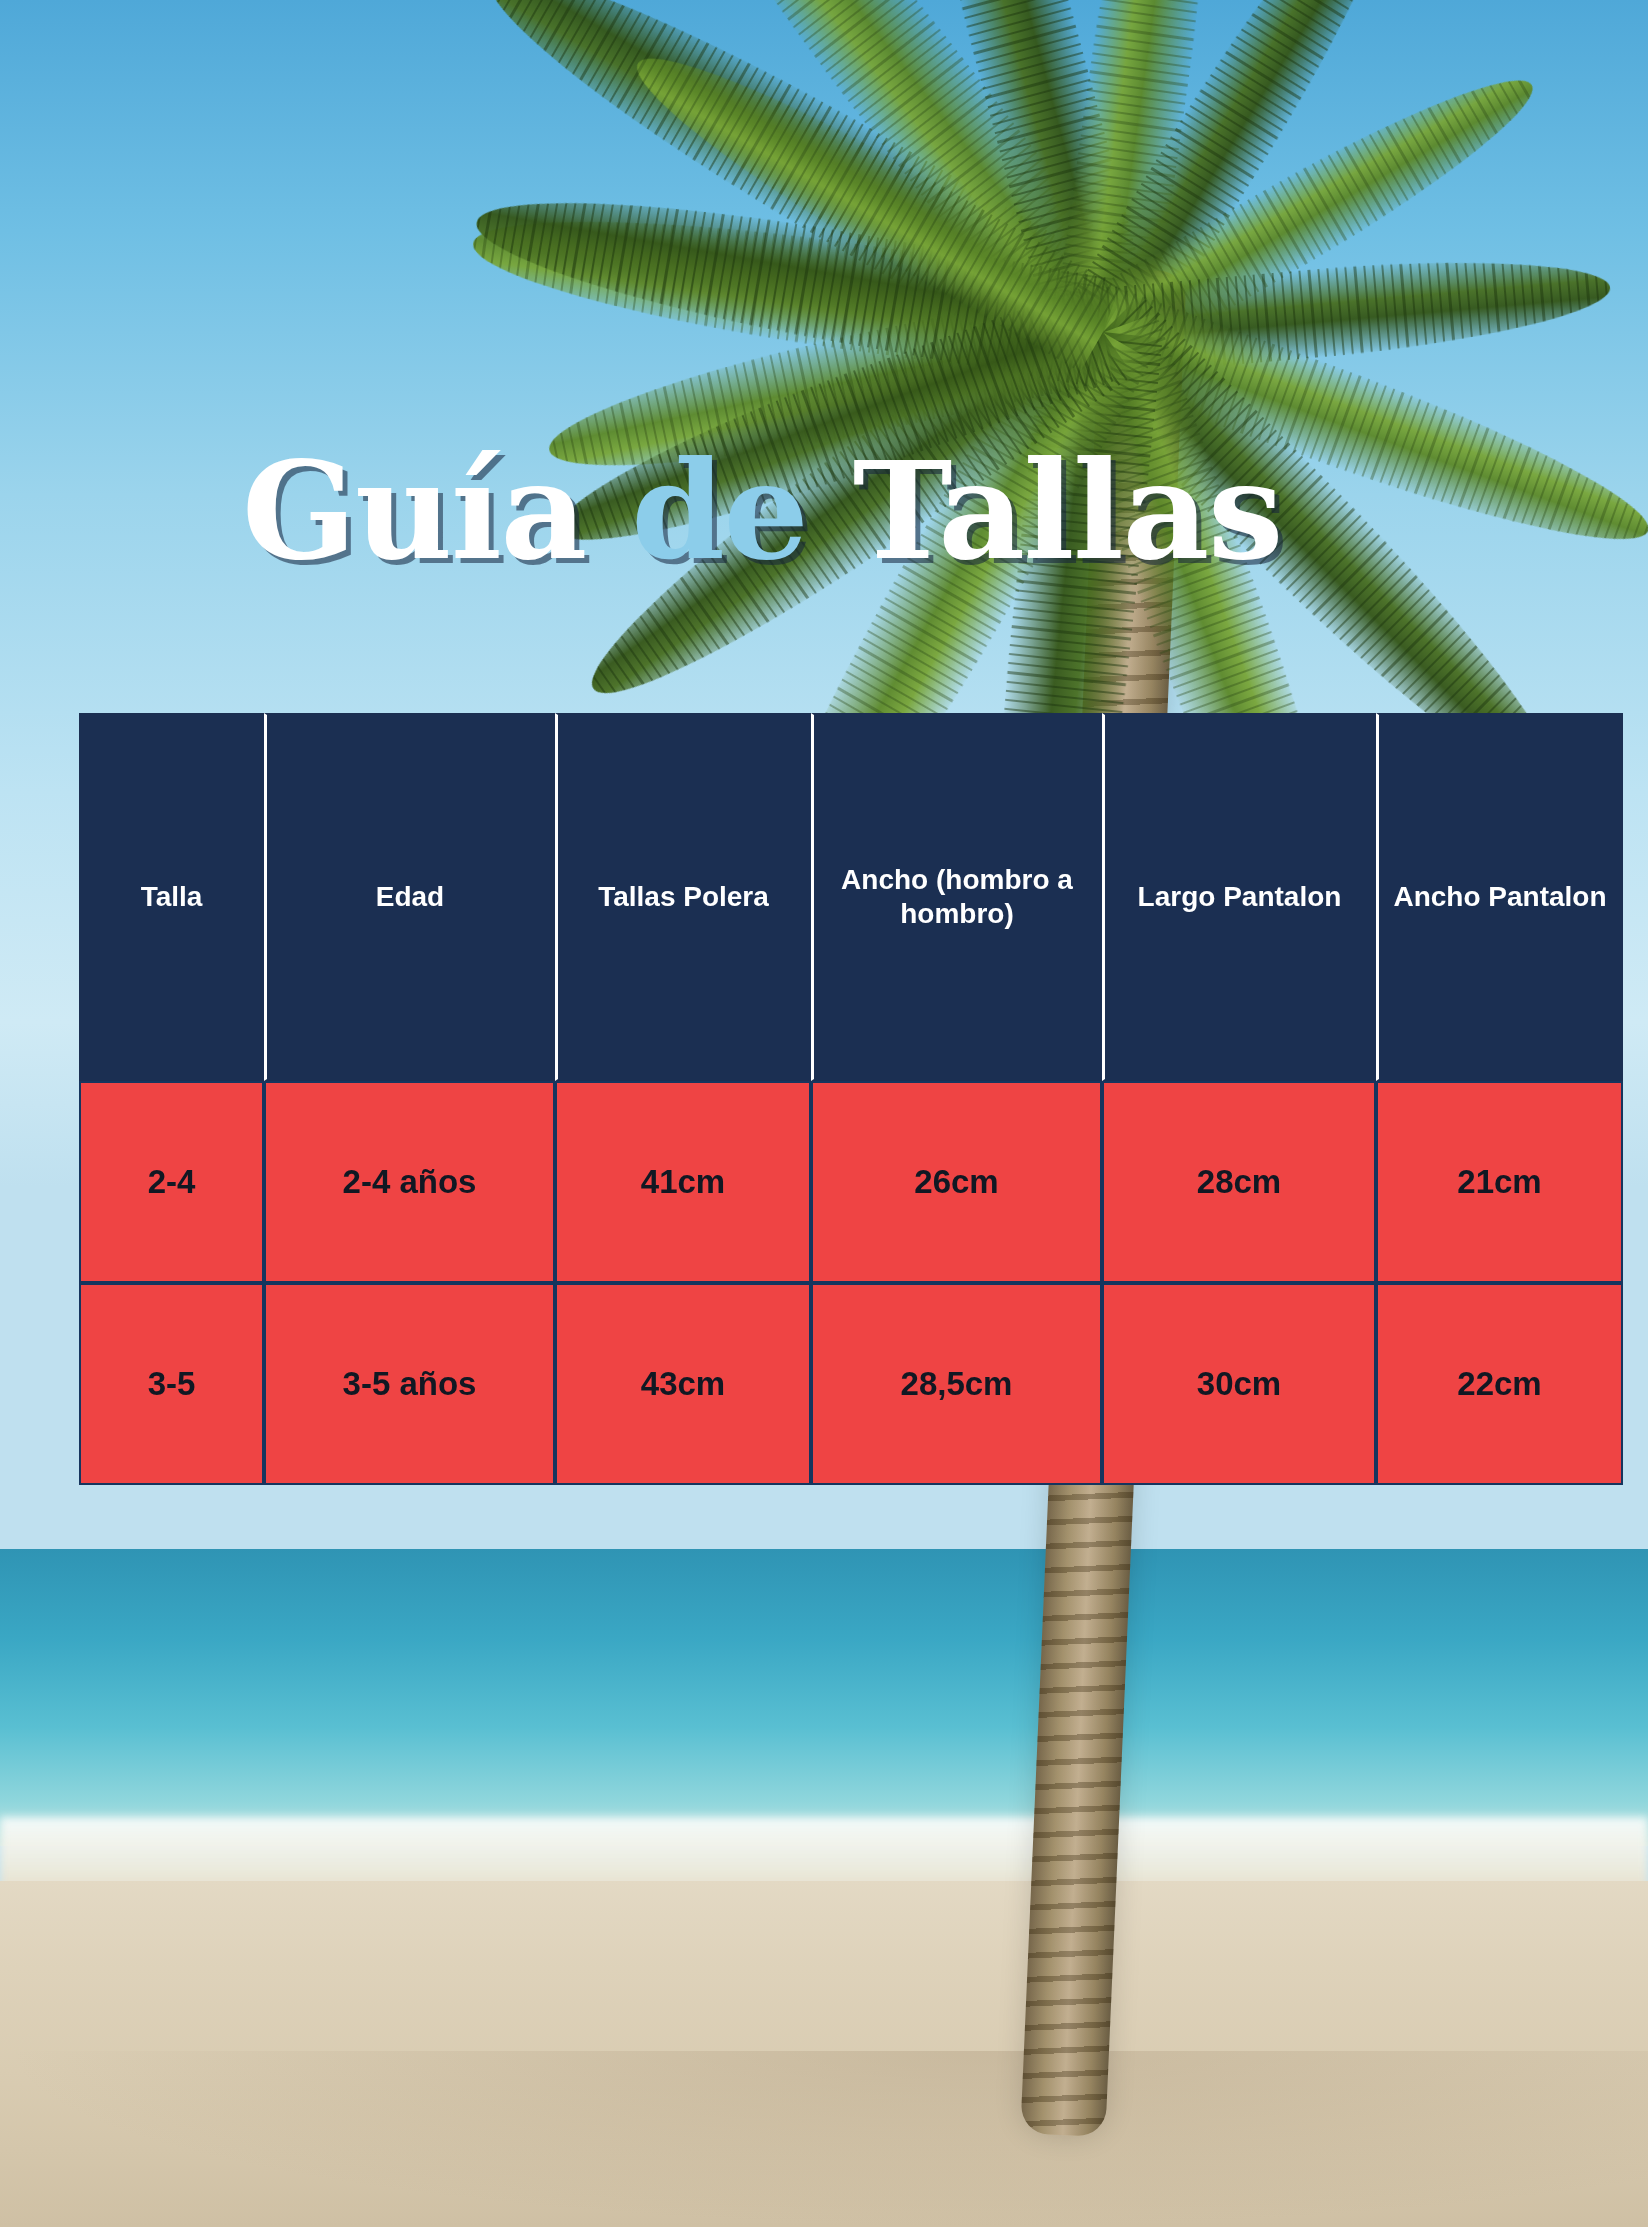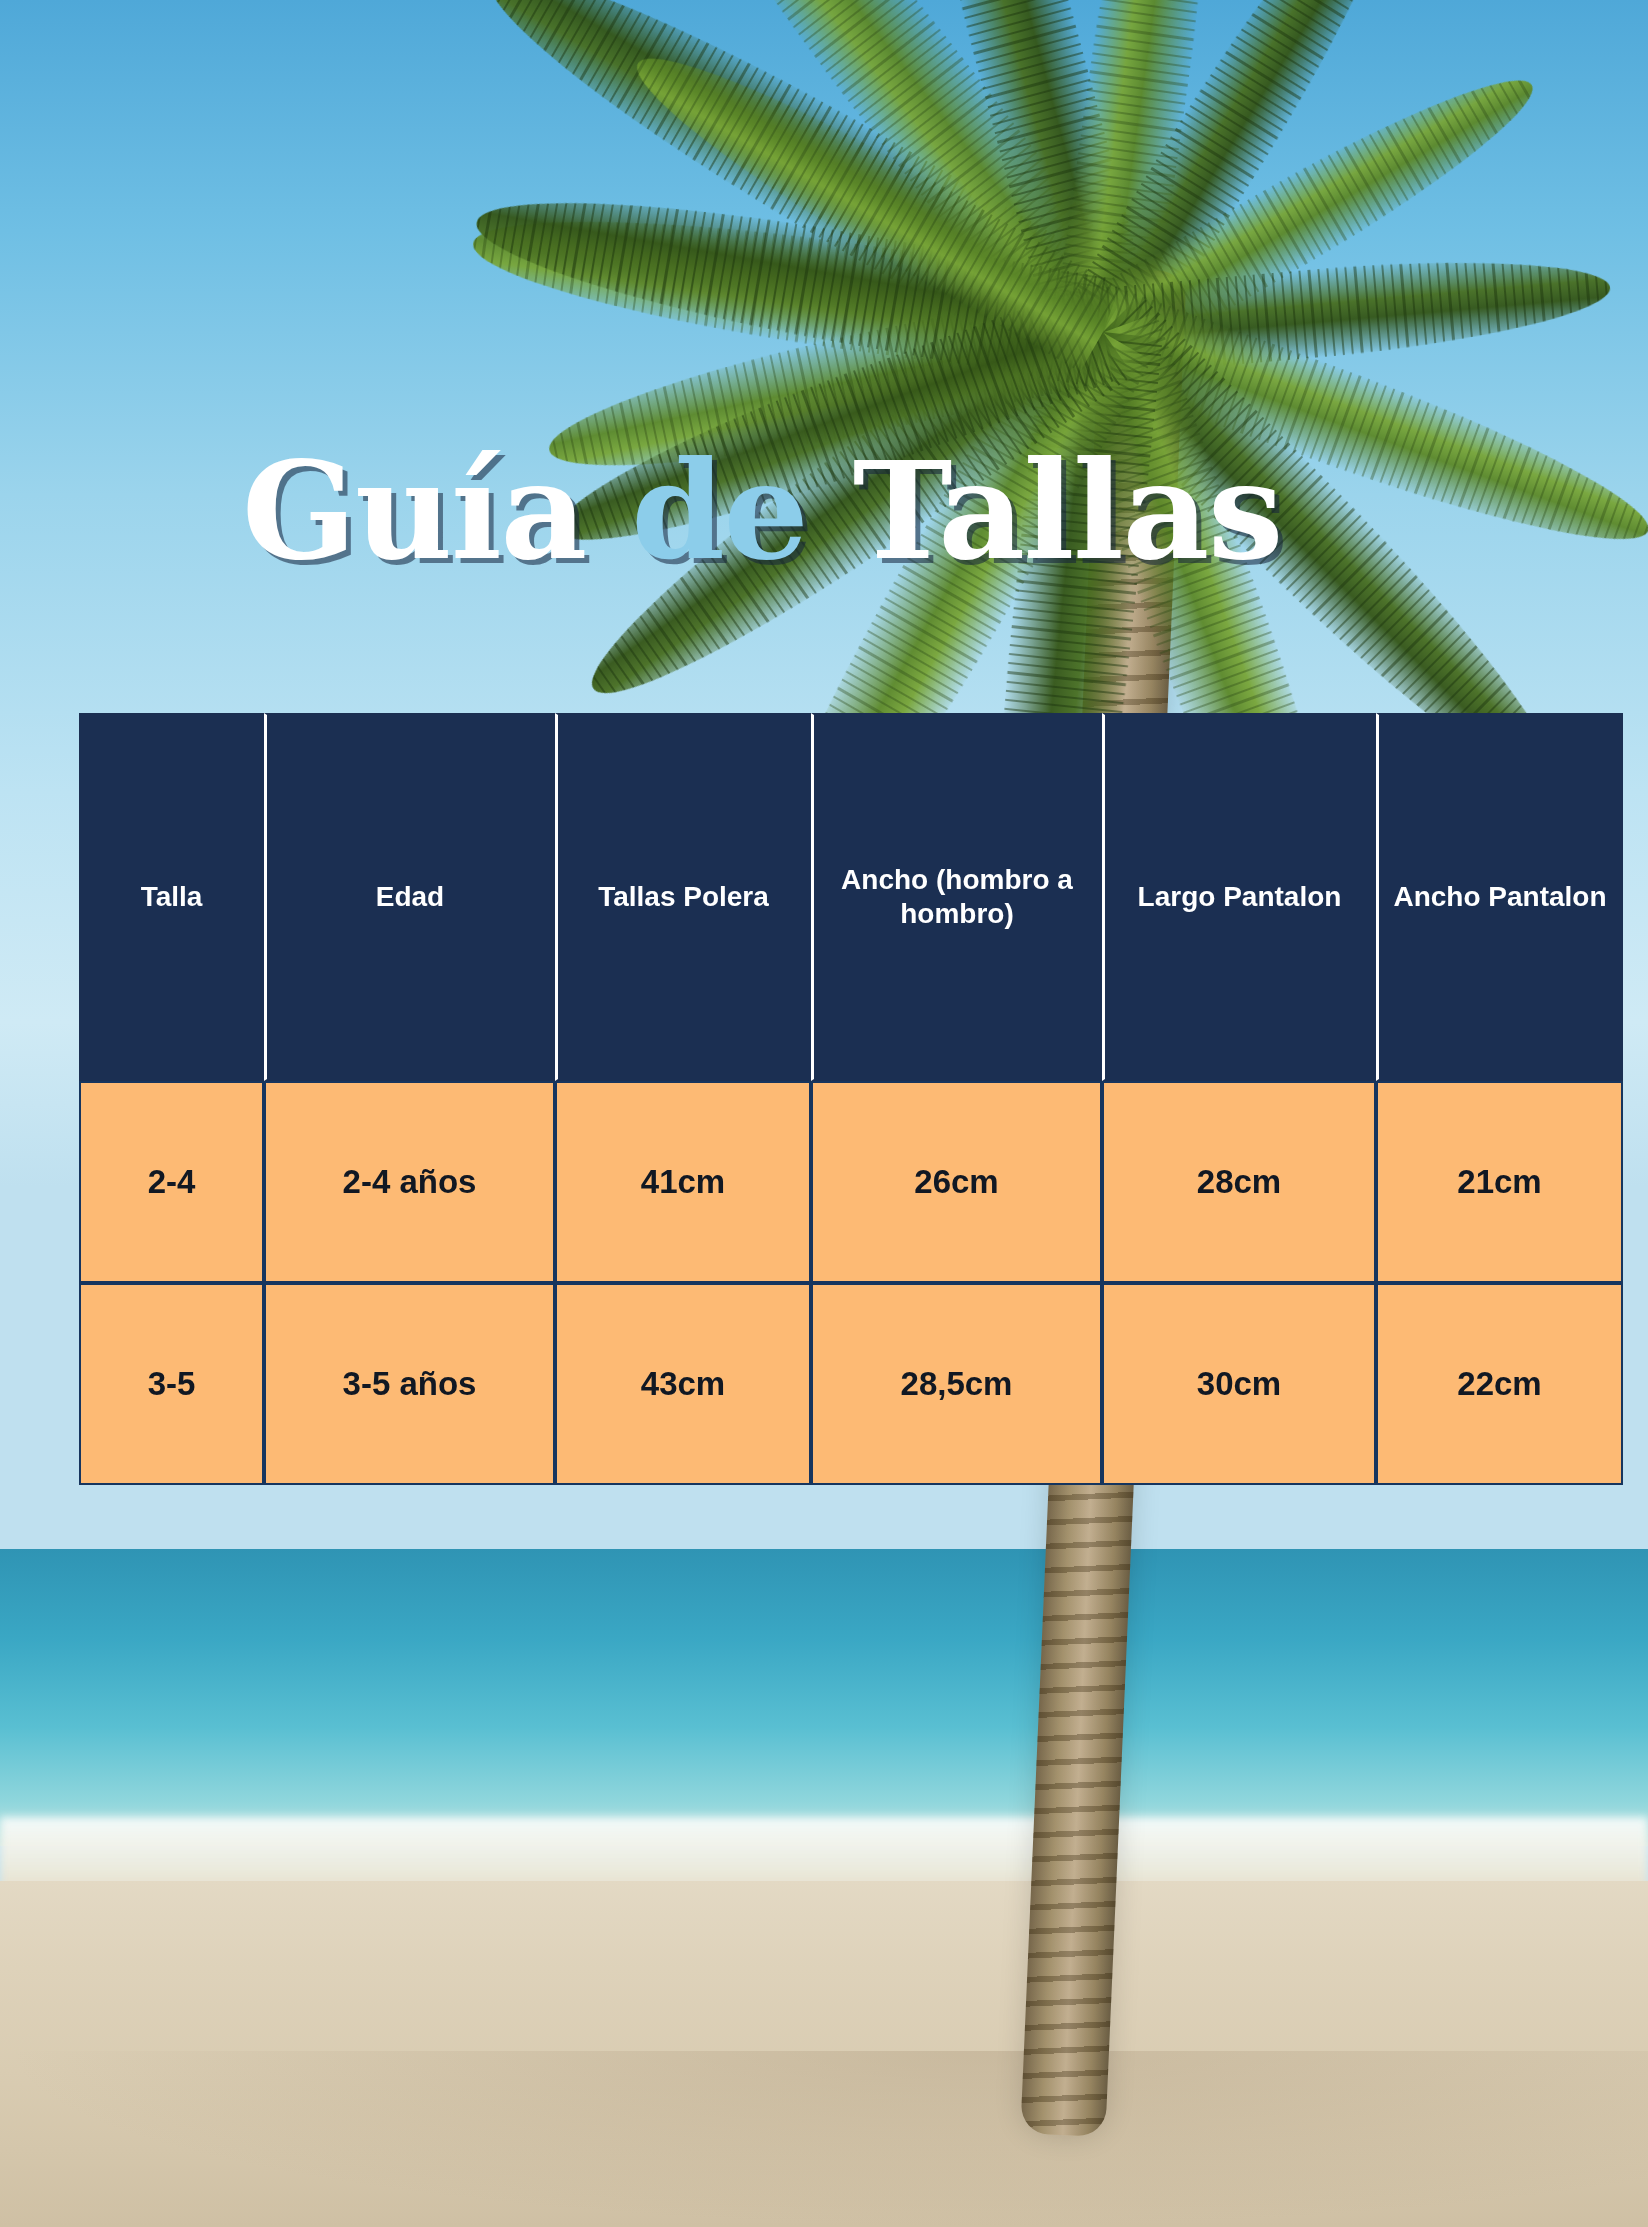--- a/index.html
+++ b/index.html
@@ -198,21 +198,21 @@
     line-height: 1.22;
     height: 368px;
     padding: 7px 10px;
     border-color: #1b2f52;
   }
   table.size-table thead th.sep {
     border-left: 3.5px solid #ffffff;
   }
 
   table.size-table tbody td {
-    background: #fdba74;
+    background: #ef4444;
     color: #111823;
     font-size: 33px;
     font-weight: bold;
     height: 202px;
     padding: 5.7px 7px;
   }
 
   col.c1 { width: 185px; }
   col.c2 { width: 291px; }
   col.c3 { width: 256px; }

